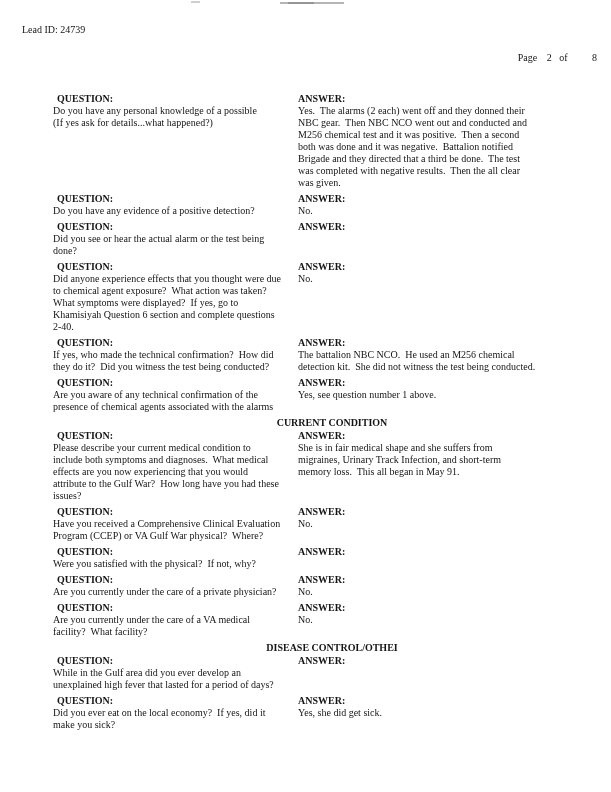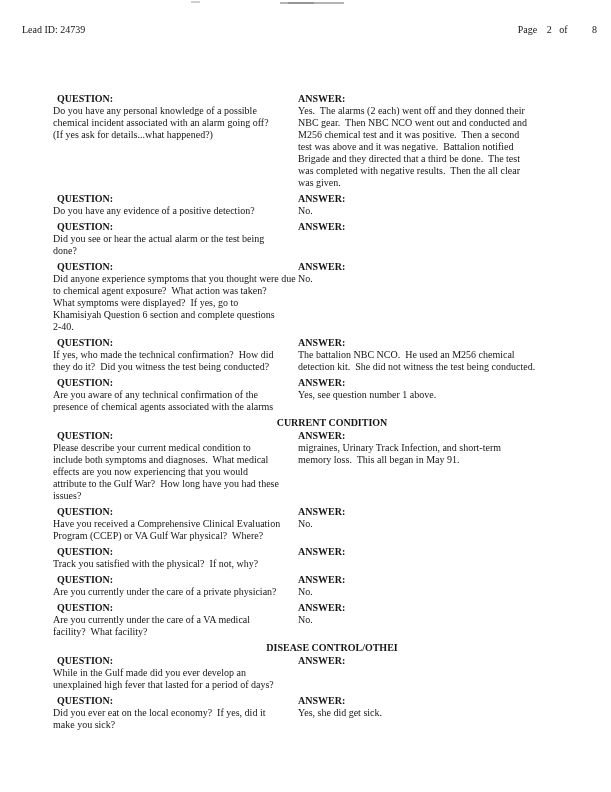--- a/index.html
+++ b/index.html
@@ -18,21 +18,21 @@
   .artifact { position: absolute; }
   .streak-light { left: 280px; top: 2px; width: 64px; height: 2px; background: #b5b5b5; }
   .streak-dark  { left: 288px; top: 2px; width: 26px; height: 2px; background: #969696; }
   .speck       { left: 191px; top: 1px; width: 9px;  height: 2px; background: #cfcfcf; }
 
   .page-header {
     position: absolute; top: 24px; left: 22px; right: 14px;
     display: flex; justify-content: space-between;
     font-size: 10px; line-height: 12px;
   }
-  .page-num-group span { display: inline-block; }
+  .page-num-group span { display: inline-block; margin-top: 28px; }
   .pg-word  { margin-right: 7px; }
   .pg-num   { margin-right: 5px; }
   .pg-of    { margin-right: 22px; }
 
   .content {
     position: absolute; top: 93px; left: 0; right: 0;
     font-size: 10px; line-height: 12px;
   }
   .qa-row { display: flex; margin-bottom: 4px; }
   .q-cell { margin-left: 52px; width: 245px; flex: 0 0 245px; }
@@ -62,29 +62,28 @@
       <span class="pg-of">of</span>
       <span class="pg-total">8</span>
     </span>
   </div>
 
   <div class="content">
       <div class="qa-row">
         <div class="q-cell">
           <div class="q-head">QUESTION:</div>
           <div class="q-line">Do you have any personal knowledge of a possible</div>
-          <div class="q-line">chemical incident associated with an alarm going off?</div>
           <div class="q-line">(If yes ask for details...what happened?)</div>
         </div>
         <div class="a-cell">
           <div class="a-head">ANSWER:</div>
           <div class="a-line">Yes.  The alarms (2 each) went off and they donned their</div>
           <div class="a-line">NBC gear.  Then NBC NCO went out and conducted and</div>
           <div class="a-line">M256 chemical test and it was positive.  Then a second</div>
-          <div class="a-line">test was above and it was negative.  Battalion notified</div>
+          <div class="a-line">both was done and it was negative.  Battalion notified</div>
           <div class="a-line">Brigade and they directed that a third be done.  The test</div>
           <div class="a-line">was completed with negative results.  Then the all clear</div>
           <div class="a-line">was given.</div>
         </div>
       </div>
       <div class="qa-row">
         <div class="q-cell">
           <div class="q-head">QUESTION:</div>
           <div class="q-line">Do you have any evidence of a positive detection?</div>
         </div>
@@ -99,21 +98,21 @@
           <div class="q-line">Did you see or hear the actual alarm or the test being</div>
           <div class="q-line">done?</div>
         </div>
         <div class="a-cell">
           <div class="a-head">ANSWER:</div>
         </div>
       </div>
       <div class="qa-row">
         <div class="q-cell">
           <div class="q-head">QUESTION:</div>
-          <div class="q-line">Did anyone experience symptoms that you thought were due</div>
+          <div class="q-line">Did anyone experience effects that you thought were due</div>
           <div class="q-line">to chemical agent exposure?  What action was taken?</div>
           <div class="q-line">What symptoms were displayed?  If yes, go to</div>
           <div class="q-line">Khamisiyah Question 6 section and complete questions</div>
           <div class="q-line">2-40.</div>
         </div>
         <div class="a-cell">
           <div class="a-head">ANSWER:</div>
           <div class="a-line">No.</div>
         </div>
       </div>
@@ -145,39 +144,40 @@
         <div class="q-cell">
           <div class="q-head">QUESTION:</div>
           <div class="q-line">Please describe your current medical condition to</div>
           <div class="q-line">include both symptoms and diagnoses.  What medical</div>
           <div class="q-line">effects are you now experiencing that you would</div>
           <div class="q-line">attribute to the Gulf War?  How long have you had these</div>
           <div class="q-line">issues?</div>
         </div>
         <div class="a-cell">
           <div class="a-head">ANSWER:</div>
+          <div class="a-line">She is in fair medical shape and she suffers from</div>
           <div class="a-line">migraines, Urinary Track Infection, and short-term</div>
           <div class="a-line">memory loss.  This all began in May 91.</div>
         </div>
       </div>
       <div class="qa-row">
         <div class="q-cell">
           <div class="q-head">QUESTION:</div>
           <div class="q-line">Have you received a Comprehensive Clinical Evaluation</div>
           <div class="q-line">Program (CCEP) or VA Gulf War physical?  Where?</div>
         </div>
         <div class="a-cell">
           <div class="a-head">ANSWER:</div>
           <div class="a-line">No.</div>
         </div>
       </div>
       <div class="qa-row">
         <div class="q-cell">
           <div class="q-head">QUESTION:</div>
-          <div class="q-line">Track you satisfied with the physical?  If not, why?</div>
+          <div class="q-line">Were you satisfied with the physical?  If not, why?</div>
         </div>
         <div class="a-cell">
           <div class="a-head">ANSWER:</div>
         </div>
       </div>
       <div class="qa-row">
         <div class="q-cell">
           <div class="q-head">QUESTION:</div>
           <div class="q-line">Are you currently under the care of a private physician?</div>
         </div>
@@ -194,21 +194,21 @@
         </div>
         <div class="a-cell">
           <div class="a-head">ANSWER:</div>
           <div class="a-line">No.</div>
         </div>
       </div>
       <div class="section-row">DISEASE CONTROL/OTHEI</div>
       <div class="qa-row">
         <div class="q-cell">
           <div class="q-head">QUESTION:</div>
-          <div class="q-line">While in the Gulf made did you ever develop an</div>
+          <div class="q-line">While in the Gulf area did you ever develop an</div>
           <div class="q-line">unexplained high fever that lasted for a period of days?</div>
         </div>
         <div class="a-cell">
           <div class="a-head">ANSWER:</div>
         </div>
       </div>
       <div class="qa-row">
         <div class="q-cell">
           <div class="q-head">QUESTION:</div>
           <div class="q-line">Did you ever eat on the local economy?  If yes, did it</div>

